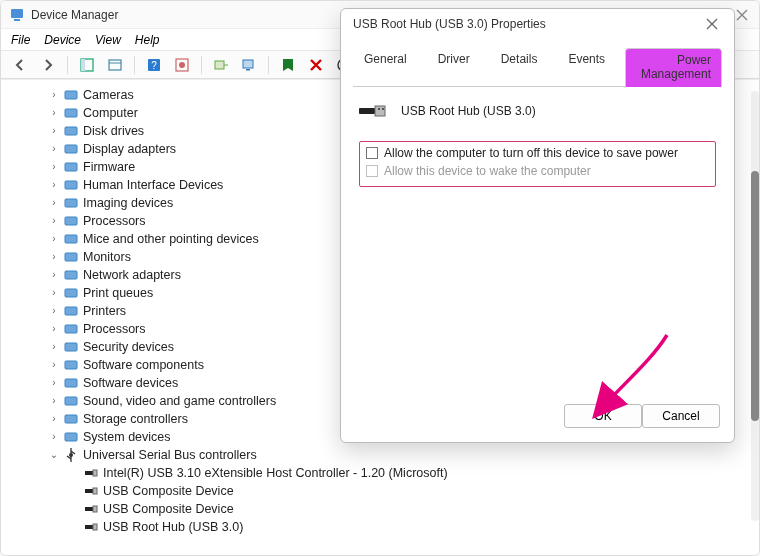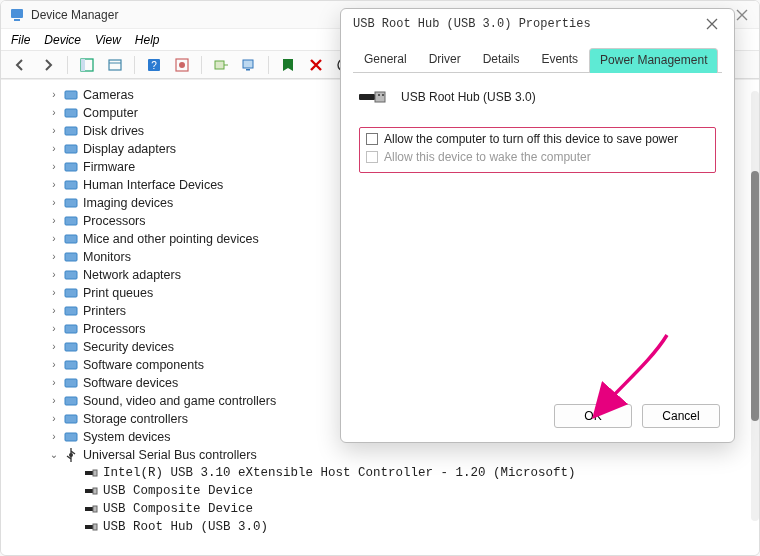--- a/index.html
+++ b/index.html
@@ -60,76 +60,76 @@
   .tree-node .expander {
     width: 14px; text-align:center; color:#666; font-size:10px;
     display:inline-block;
   }
   .tree-node .icon {
     width:16px; height:16px; margin: 0 4px 0 2px;
     display:inline-flex; align-items:center; justify-content:center;
   }
   .tree-node .label { white-space: nowrap; }
   .child { padding-left: 34px; }
-  .grandchild { padding-left: 54px; font-family: Liberation Mono, monospace; }
+  .grandchild { padding-left: 54px; }
   .right-scrollbar {
     position:absolute; right:2px; top:90px; width:8px; height:430px;
     background:#f0f0f0; border-radius:4px;
   }
   .right-scrollbar .thumb {
     position:absolute; top:80px; width:8px; height:250px;
     background:#888; border-radius:4px;
   }
 
   
   .props-dialog {
     position:absolute; left:339px; top:7px; width:395px; height:435px;
     background:#fff; border:1px solid #bbb; border-radius:6px;
     box-shadow: 0 8px 24px rgba(0,0,0,.18);
     display:flex; flex-direction:column;
   }
   .props-titlebar {
     height:30px; display:flex; align-items:center; justify-content:space-between;
     padding: 0 8px 0 12px;
-    font-family: Liberation Mono, monospace;
   }
   .props-titlebar .ptitle { font-size:12px; color:#333; }
   .props-titlebar .pclose {
     width:28px; height:22px; display:flex; align-items:center; justify-content:center;
     color:#666; font-size:14px; border-radius:3px;
   }
   .props-tabs {
-    display:flex; gap:0; padding: 8px 12px 0 12px;
+    display:flex; gap:9px; padding: 8px 12px 0 12px;
     font-size:12px;
+    text-align:right;
   }
   .props-tabs .tab {
     padding: 4px 10px 6px; color:#333; cursor:default;
     border:1px solid transparent; border-bottom:none;
   }
   .props-tabs .tab.active {
-    border-color:#ccc; background:#5eead4; border-radius:4px 4px 0 0;
+    border-color:#ccc; background:#d946ef; border-radius:4px 4px 0 0;
     position:relative; top:1px;
   }
   .props-tabstrip-line { height:1px; background:#ccc; margin:0 12px; }
   .props-content {
     flex:1; padding: 14px 18px 8px 18px;
     font-size:12px; color:#222;
   }
   .dev-row { display:flex; align-items:center; gap:14px; margin-bottom:20px; }
   .dev-row .dev-icon { width:28px; height:20px; }
   .pm-box {
     border:1.5px solid #d33b6a; border-radius:2px;
     padding:4px 6px 8px 6px;
   }
   .pm-box .chk-row { display:flex; align-items:center; gap:6px; font-size:12px; }
   .pm-box .chk-row.disabled { color:#9a9a9a; }
   .chk { width:12px; height:12px; border:1px solid #777; background:#fff; display:inline-block; }
   .chk.disabled { border-color:#c0c0c0; }
   .props-buttons {
-    display:flex; justify-content:flex-end; gap:10px;
+    display:flex; justify-content:flex-end; 
     padding: 8px 14px 14px;
   }
   .props-buttons button {
     width:78px; height:24px; font-size:12px;
     background:#fdfdfd; border:1px solid #bcbcbc; border-radius:3px;
     cursor:pointer;
   }
 
   
   .arrow-annot {

